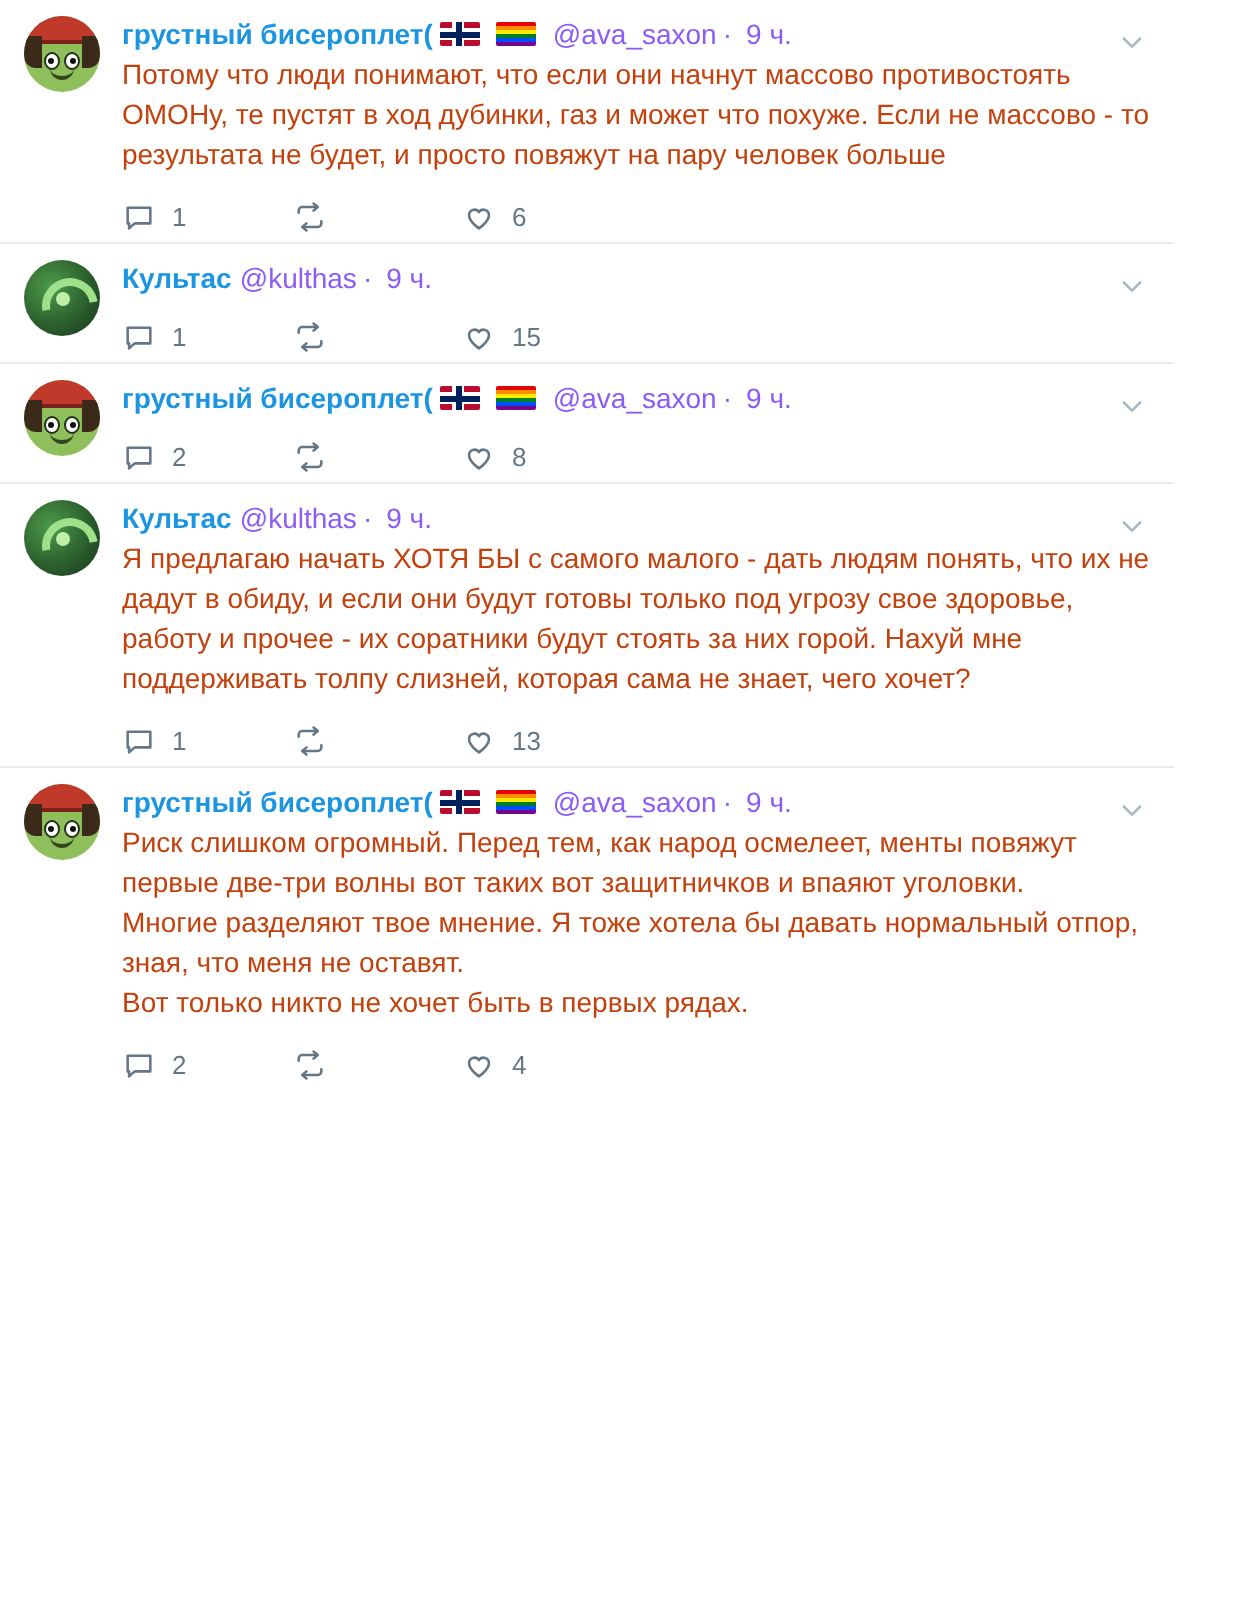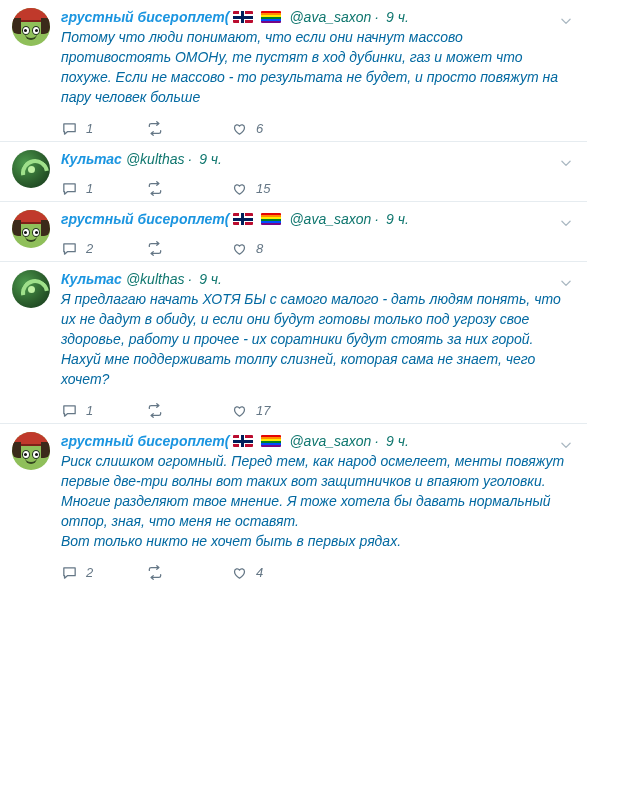--- a/index.html
+++ b/index.html
@@ -9,21 +9,20 @@
   }
   body {
     width: 617px;
     height: 800px;
     font-family: "Liberation Sans", sans-serif;
     color: #14171a;
     overflow: hidden;
   }
   .thread {
     width: 587px;
-    font-style: italic;
   }
   .tweet {
     position: relative;
     display: flex;
     padding: 8px 12px 0 12px;
     box-sizing: border-box;
     border-bottom: 1px solid #e6ecf0;
   }
   .tweet:last-child {
     border-bottom: none;
@@ -166,28 +165,28 @@
     background: #00205b;
   }
   .flag-norway .cross-h2 {
     position: absolute;
     top: 4.5px; left: 0; right: 0;
     height: 3px;
     background: #00205b;
   }
   .handle, .sep, .time {
     font-size: 14px;
-    color: #0f766e;
+    color: #8b5cf6;
     margin-left: 4px;
   }
   .sep { margin: 0 3px; }
   .text {
     font-size: 14px;
     line-height: 20px;
-    color: #0369a1;
+    color: #c2410c;
     margin-top: 2px;
     white-space: pre-wrap;
     word-wrap: break-word;
   }
   .text p {
     margin: 0;
   }
   .text p + p {
     margin-top: 20px;
   }
@@ -434,21 +433,21 @@
               </svg>
             </span>
             <span class="cnt"></span>
           </div>
           <div class="action">
             <span>
               <svg width="17" height="17" viewBox="0 0 24 24" fill="none" stroke="#657786" stroke-width="1.8">
                 <path d="M12 20s-7-4.6-7-9.2A3.8 3.8 0 0 1 12 8.6 3.8 3.8 0 0 1 19 10.8C19 15.4 12 20 12 20z" stroke-linejoin="round"></path>
               </svg>
             </span>
-            <span class="cnt">17</span>
+            <span class="cnt">13</span>
           </div>
         </div>
       </div>
       <div class="caret">
         <svg width="14" height="14" viewBox="0 0 24 24" fill="none" stroke="#aab8c2" stroke-width="2.2" stroke-linecap="round" stroke-linejoin="round">
           <path d="M5 9l7 7 7-7"></path>
         </svg>
       </div>
     </div>
     <div class="tweet">

